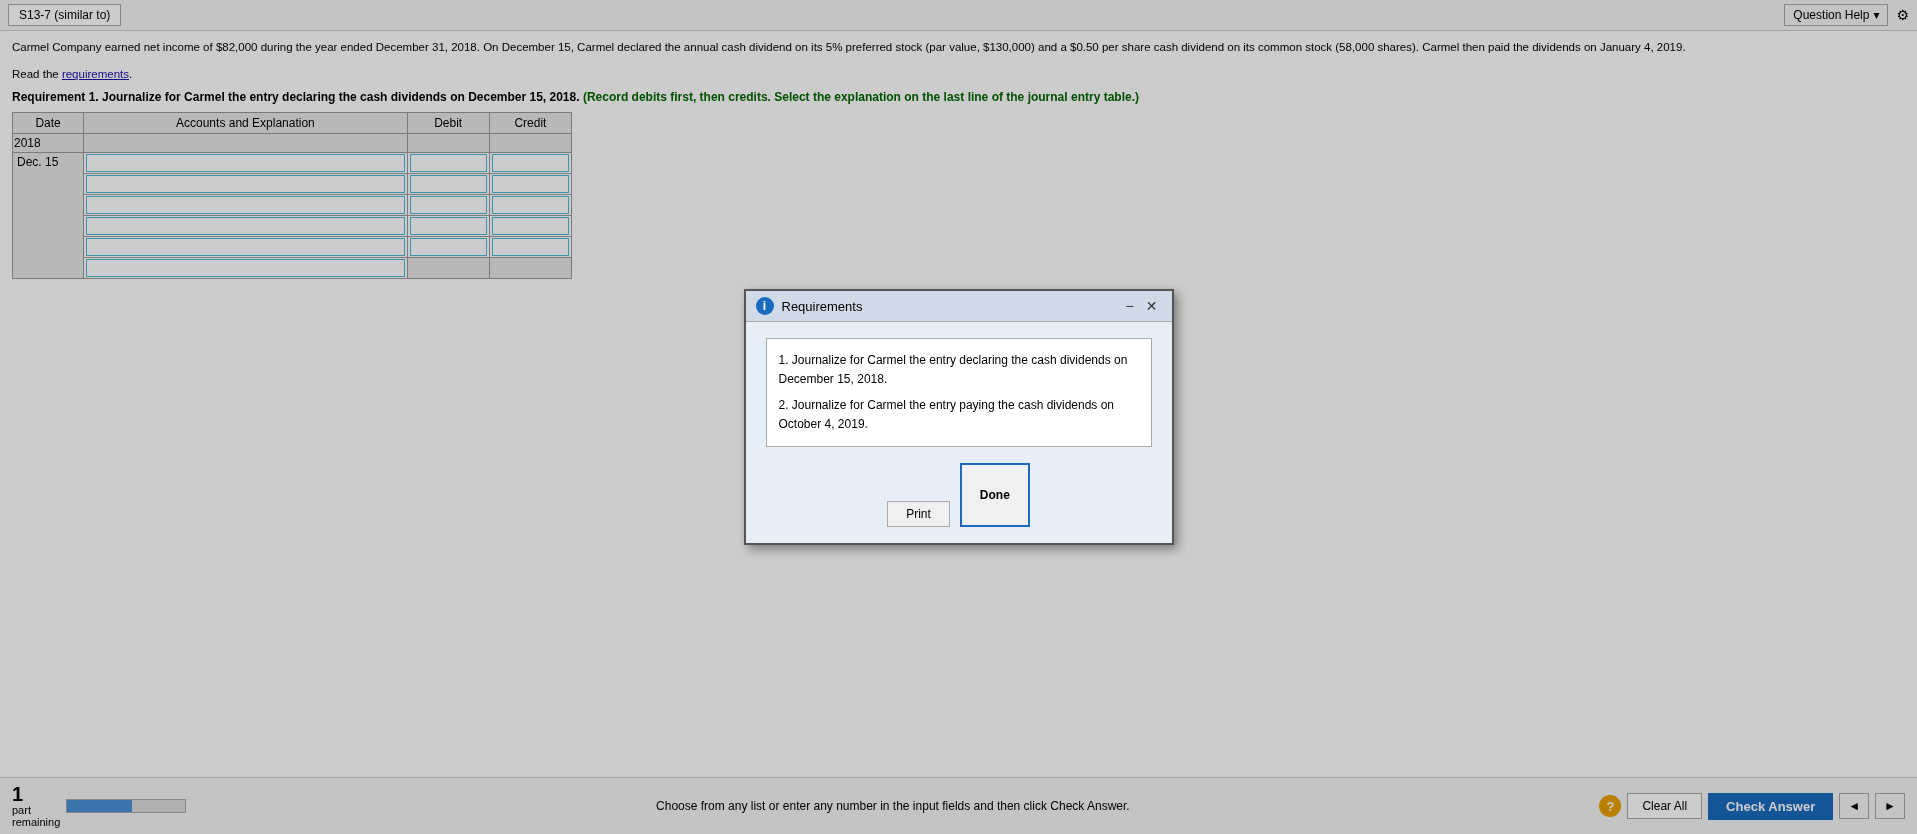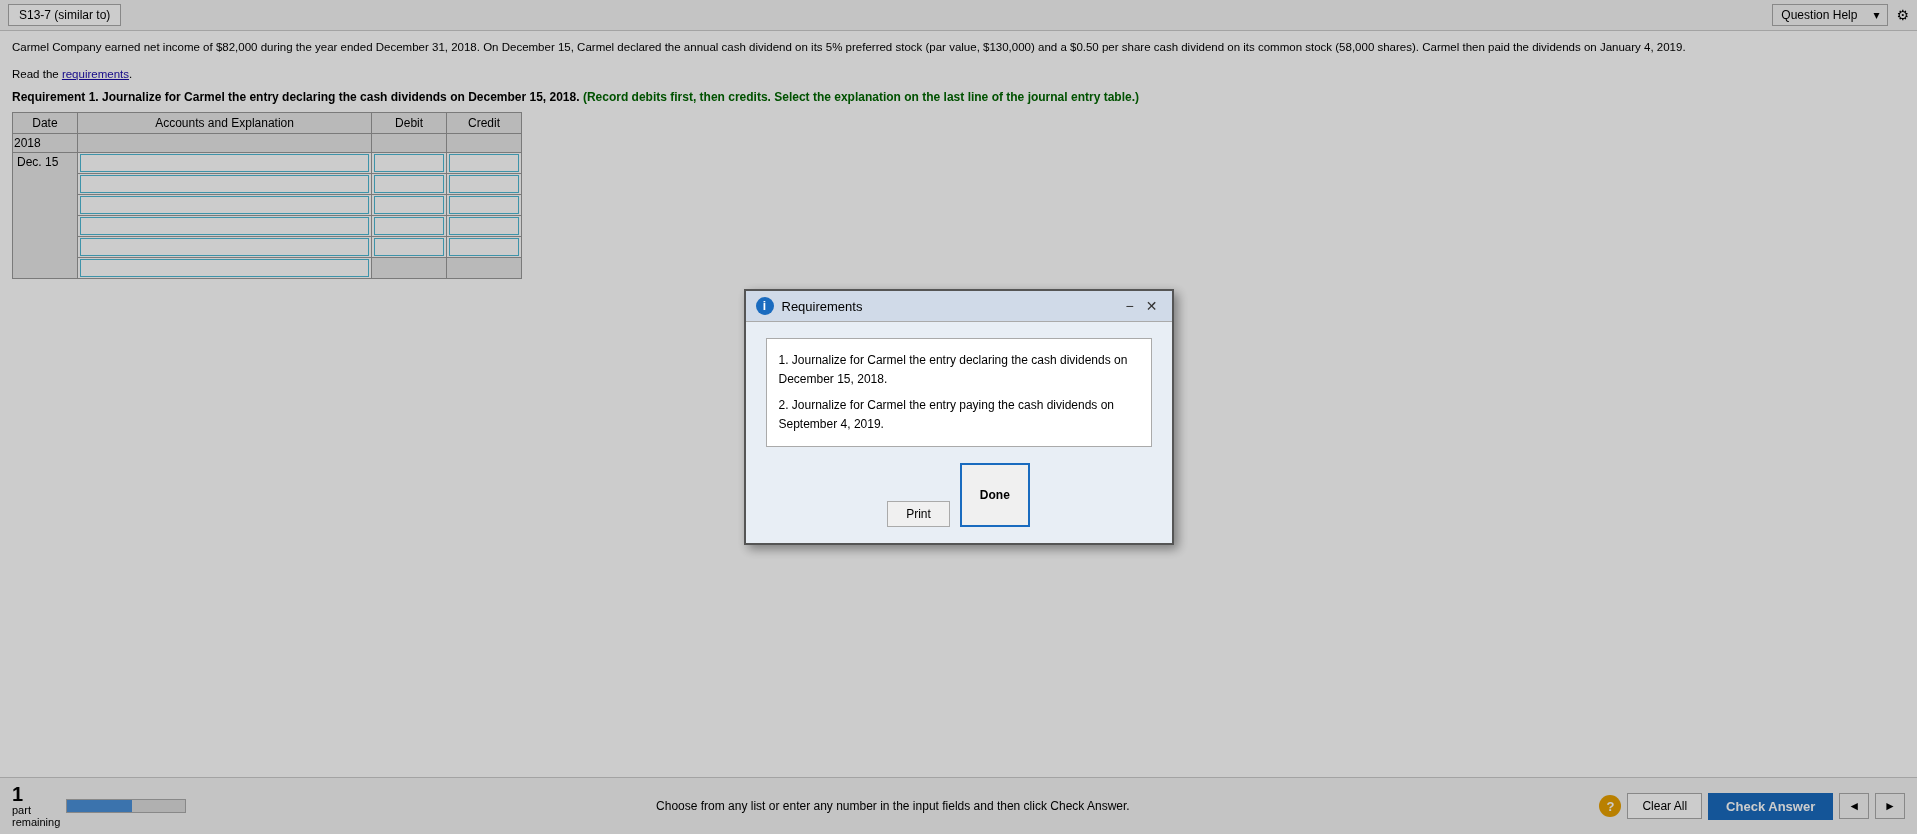--- a/index.html
+++ b/index.html
@@ -26,21 +26,21 @@
       gap: 8px;
     }
     #question-help-btn {
       border: 1px solid #aaa;
       background: #f5f5f5;
       padding: 3px 8px;
       font-size: 12px;
       cursor: pointer;
       display: flex;
       align-items: center;
-      gap: 16px;
+      gap: 4px;
     }
     #gear-icon-btn {
       background: none;
       border: none;
       cursor: pointer;
       font-size: 14px;
     }
 
     
     #main-content {
@@ -68,21 +68,21 @@
     #requirement-heading {
       font-size: 12px;
       font-weight: bold;
       margin-bottom: 8px;
       color: #000;
     }
 
     
     #journal-table {
       border-collapse: collapse;
-      width: 510px;
+      width: 560px;
       margin-bottom: 3px;
     }
     #journal-table th {
       border: 1px solid #999;
       background: #e8e8e8;
       padding: 3px 6px;
       text-align: center;
       font-size: 12px;
       font-weight: normal;
     }
@@ -394,21 +394,21 @@
         <span id="modal-title-text">Requirements</span>
       </div>
       <div id="modal-title-controls">
         <button id="modal-minimize-btn">−</button>
         <button id="modal-close-btn">✕</button>
       </div>
     </div>
     <div id="modal-body">
       <div id="modal-requirements-box">
         <p>1. Journalize for Carmel the entry declaring the cash dividends on December 15, 2018.</p>
-        <p style="margin-top:6px;">2. Journalize for Carmel the entry paying the cash dividends on September 4, 2019.</p>
+        <p style="margin-top:6px;">2. Journalize for Carmel the entry paying the cash dividends on October 4, 2019.</p>
       </div>
       <div id="modal-buttons">
         <button id="modal-print-btn">Print</button>
         <button id="modal-done-btn">Done</button>
       </div>
     </div>
   </div>
 </div>
 
 <div id="bottom-bar">

